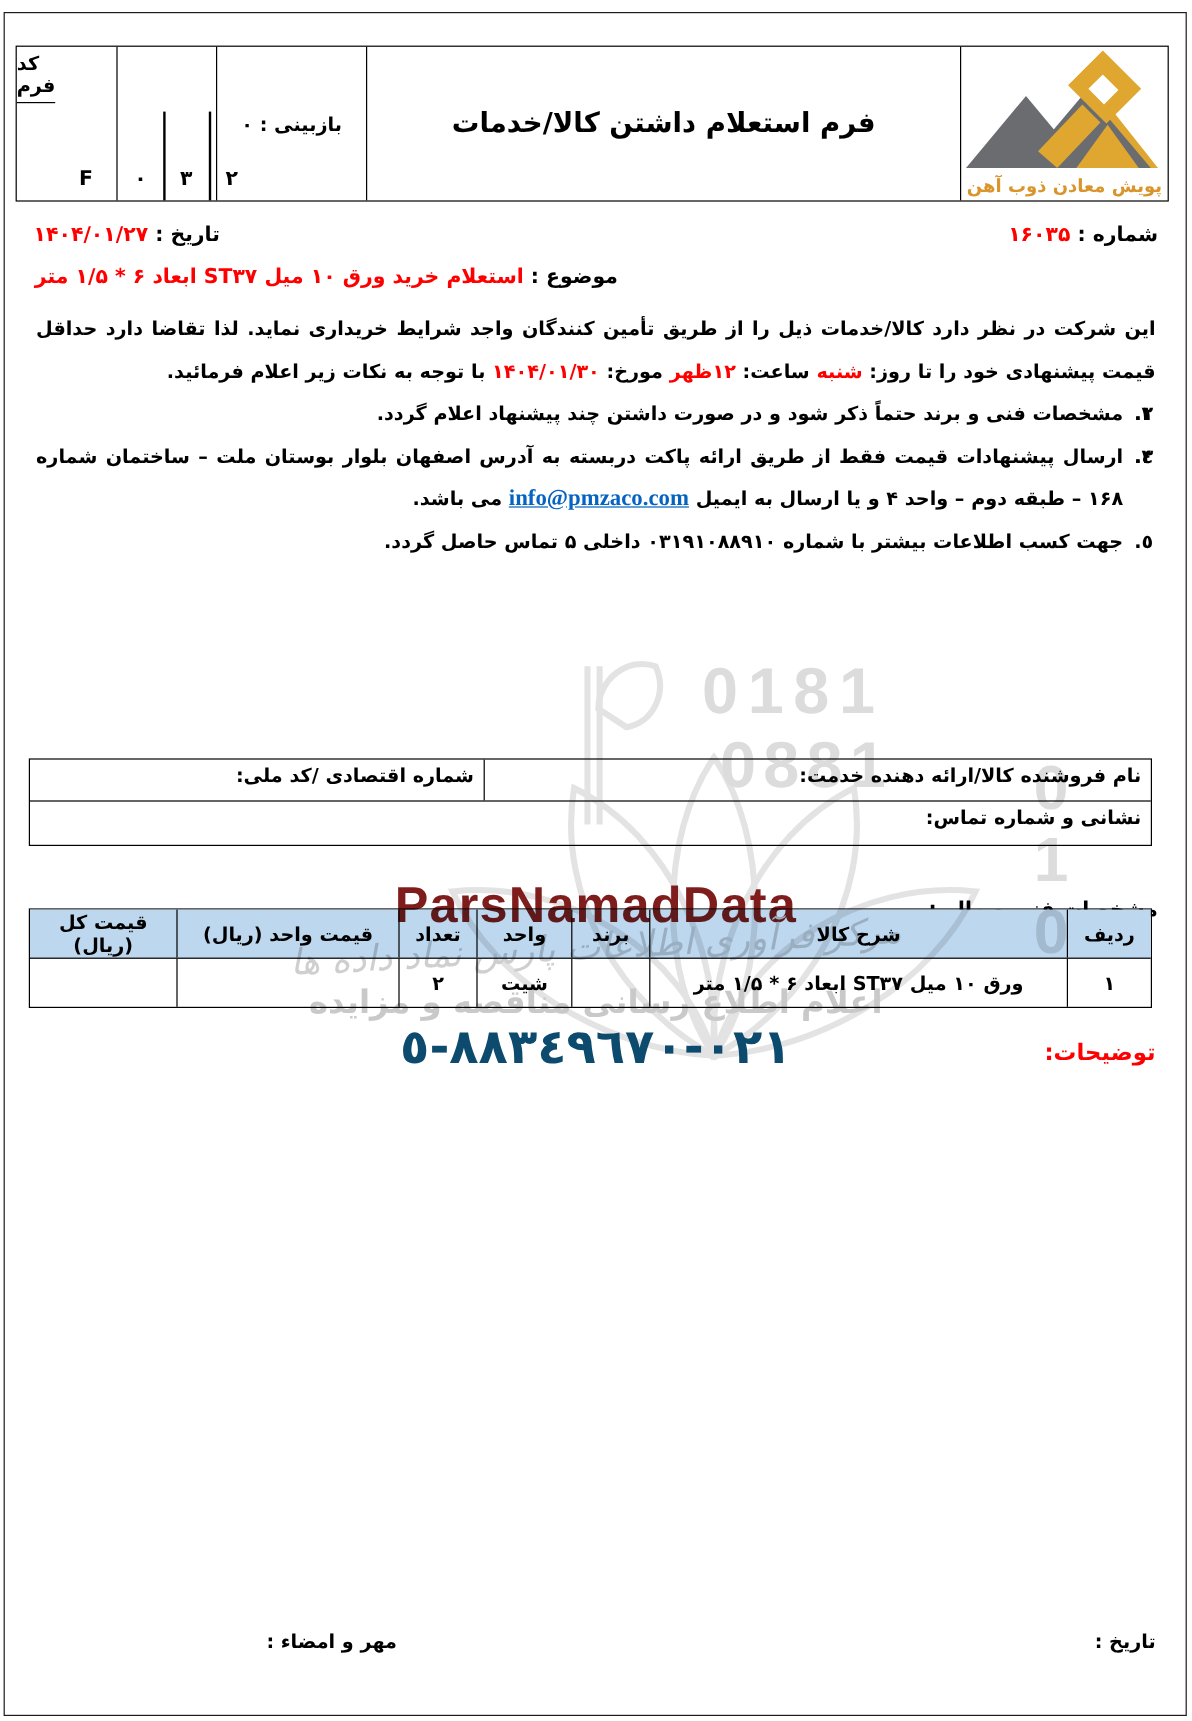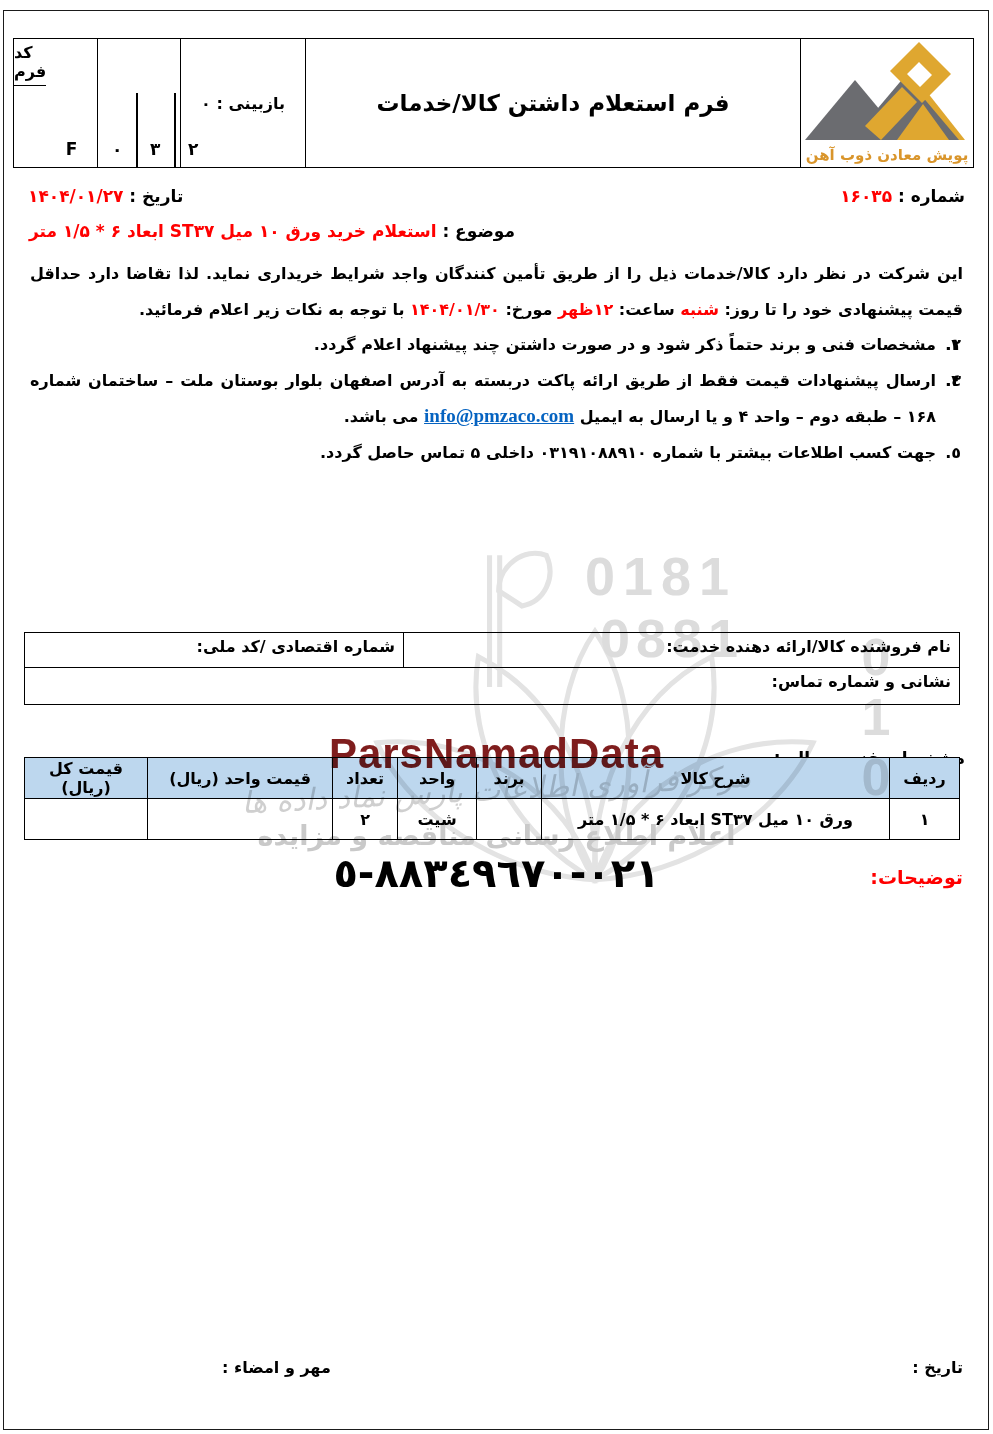--- a/index.html
+++ b/index.html
@@ -84,21 +84,21 @@
   .wm-digits3{position:absolute; left:846px; top:628px; font-weight:700; font-size:52px;
     color:#dcdcdc; writing-mode:vertical-rl; text-orientation:upright; letter-spacing:2px;
     font-family:"Liberation Sans",sans-serif;}
   .wm-latin{position:absolute; top:730px; left:0; right:0; text-align:center; font-weight:700;
     font-size:42px; color:#7f1d1d; font-family:"Liberation Sans",sans-serif; letter-spacing:1px;}
   .wm-fa1{position:absolute; top:772px; left:0; right:0; text-align:center; font-size:30px;
     color:#cfcfcf; direction:rtl; transform:rotate(-3deg); font-style:italic;}
   .wm-fa2{position:absolute; top:820px; left:0; right:0; text-align:center; font-size:27px;
     font-weight:700; color:#c9c9c9; direction:rtl;}
   .wm-phone{position:absolute; top:850px; left:0; right:0; text-align:center; font-size:40px;
-    font-weight:700; color:#000000; direction:ltr;}
+    font-weight:700; color:#0c4a6e; direction:ltr;}
 </style>
 </head>
 <body>
 
 <div class="page">
   <div class="page-border"></div>
 
   <div class="header-table">
     <div class="code-block">
       <div class="code-head">کد فرم</div>

